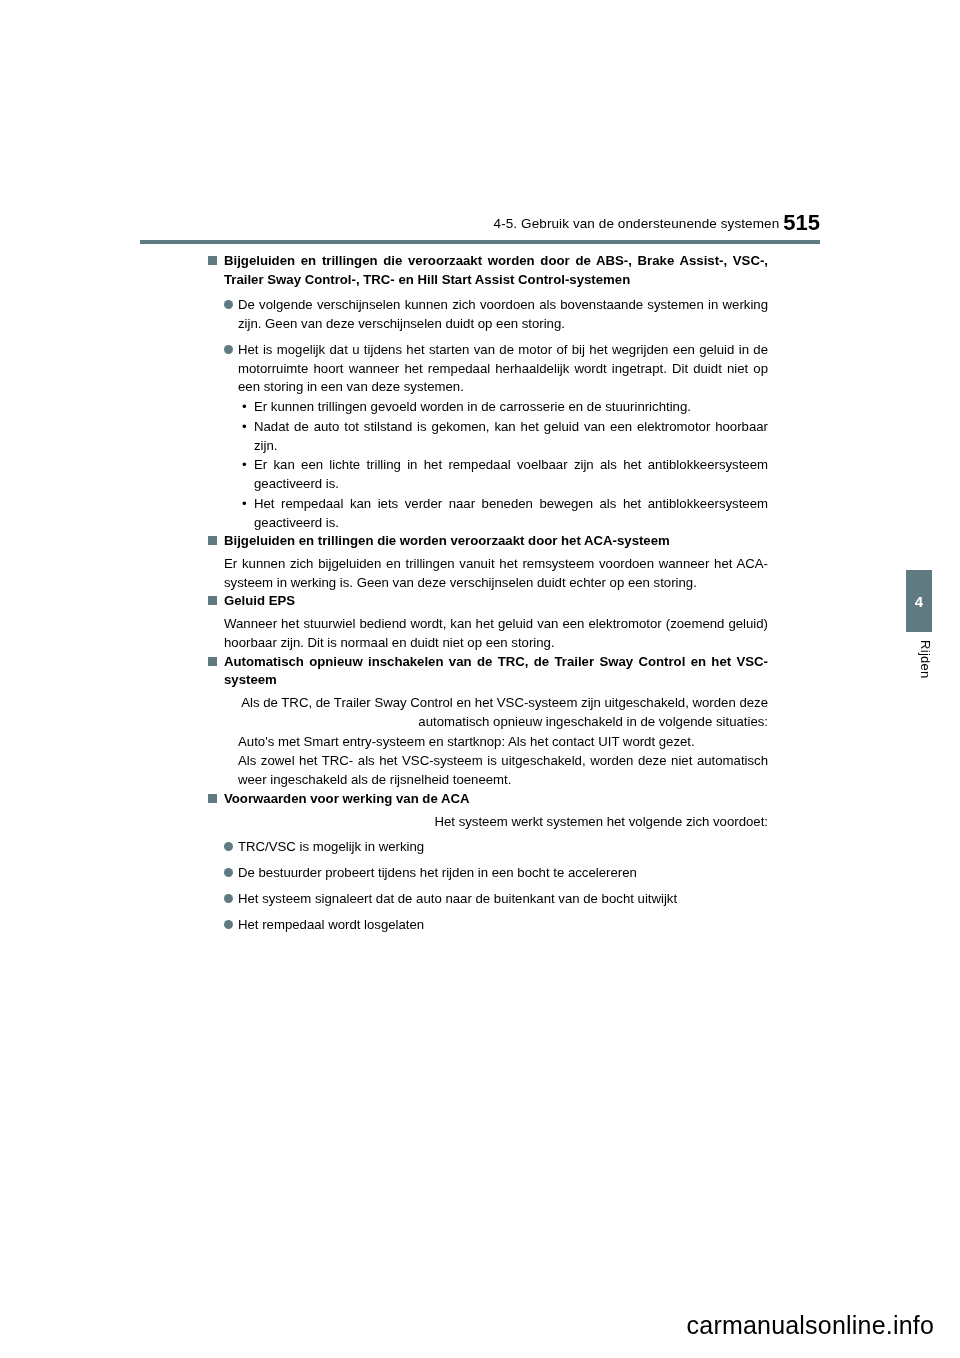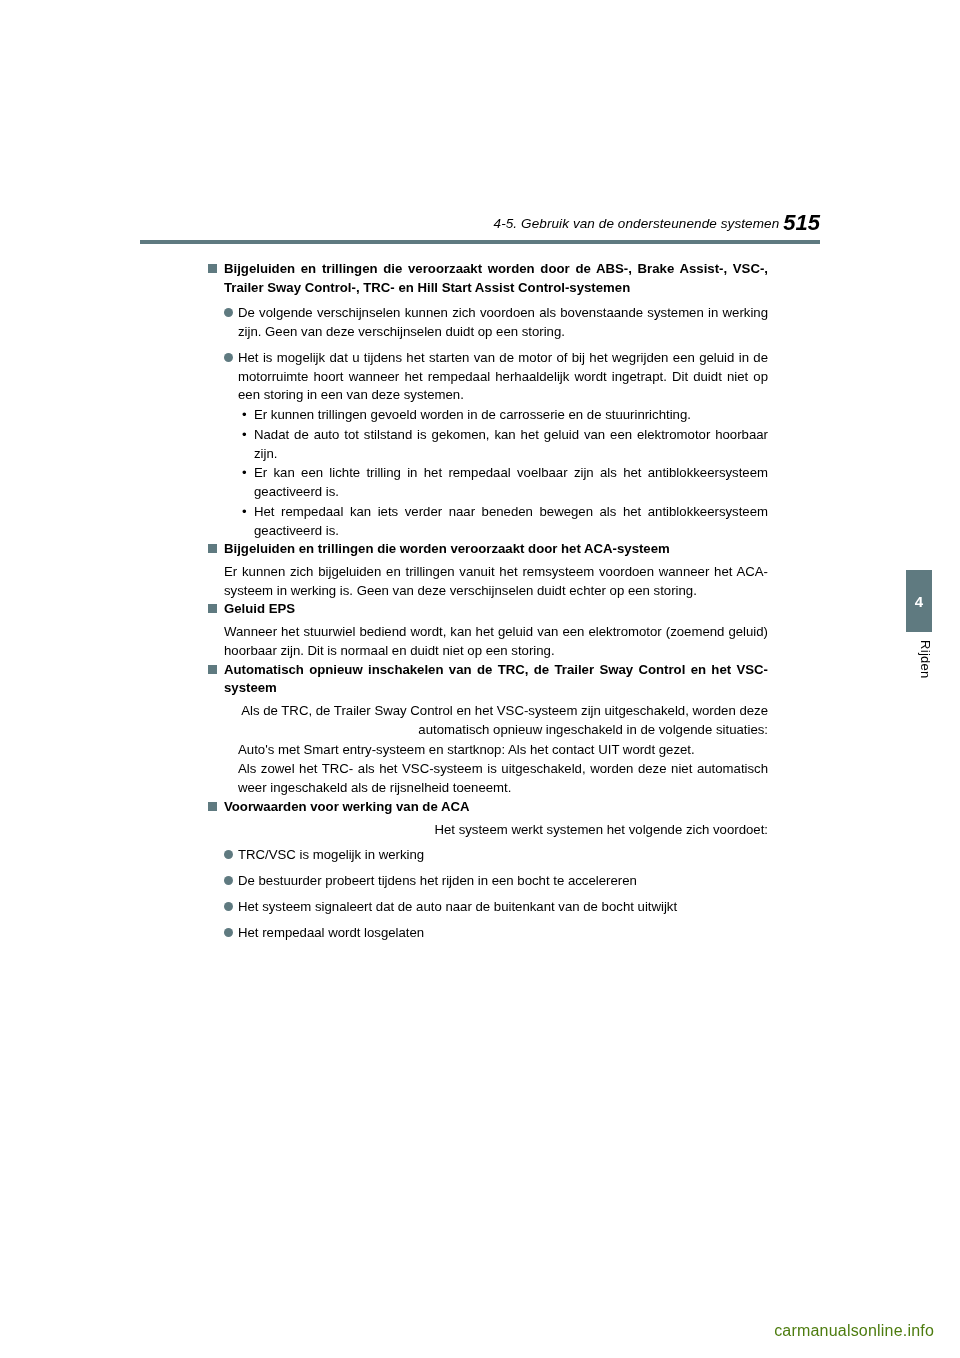--- a/index.html
+++ b/index.html
@@ -25,21 +25,20 @@
 
   
   .header {
     position: absolute;
     left: 140px;
     top: 212px;
     width: 680px;
     display: flex;
     align-items: flex-end;
     justify-content: flex-end;
-    font-style: italic;
   }
   .header-title {
     font-size: 13.5px;
     color: #000;
     padding-bottom: 3px;
     letter-spacing: 0.1px;
   }
   .header-pageno {
     font-size: 22px;
     font-weight: bold;
@@ -91,21 +90,21 @@
     font-size: 13.2px;
     line-height: 1.42;
   }
 
   .sq-head {
     position: relative;
     padding-left: 16px;
     font-weight: bold;
     text-align: justify;
   }
-  .sq-head:first-child { margin-top: 8px; }
+  .sq-head:first-child { margin-top: 0; }
   .sq-head .sq {
     position: absolute;
     left: 0;
     top: 4px;
     width: 9px;
     height: 9px;
     background: #5f7a80;
   }
 
   .para {
@@ -145,22 +144,22 @@
   }
 
   .tight { margin-top: 1px; }
   .nj { text-align: right; }
 
   
   .watermark {
     position: absolute;
     right: 26px;
     bottom: 18px;
-    font-size: 16px;
-    color: #4d7c0f;
+    font-size: 25px;
+    color: #000000;
     letter-spacing: 0.2px;
   }
 </style>
 </head>
 <body>
 
 <div class="page">
 
   <div class="header">
     <div class="header-title">4-5. Gebruik van de ondersteunende systemen</div>

